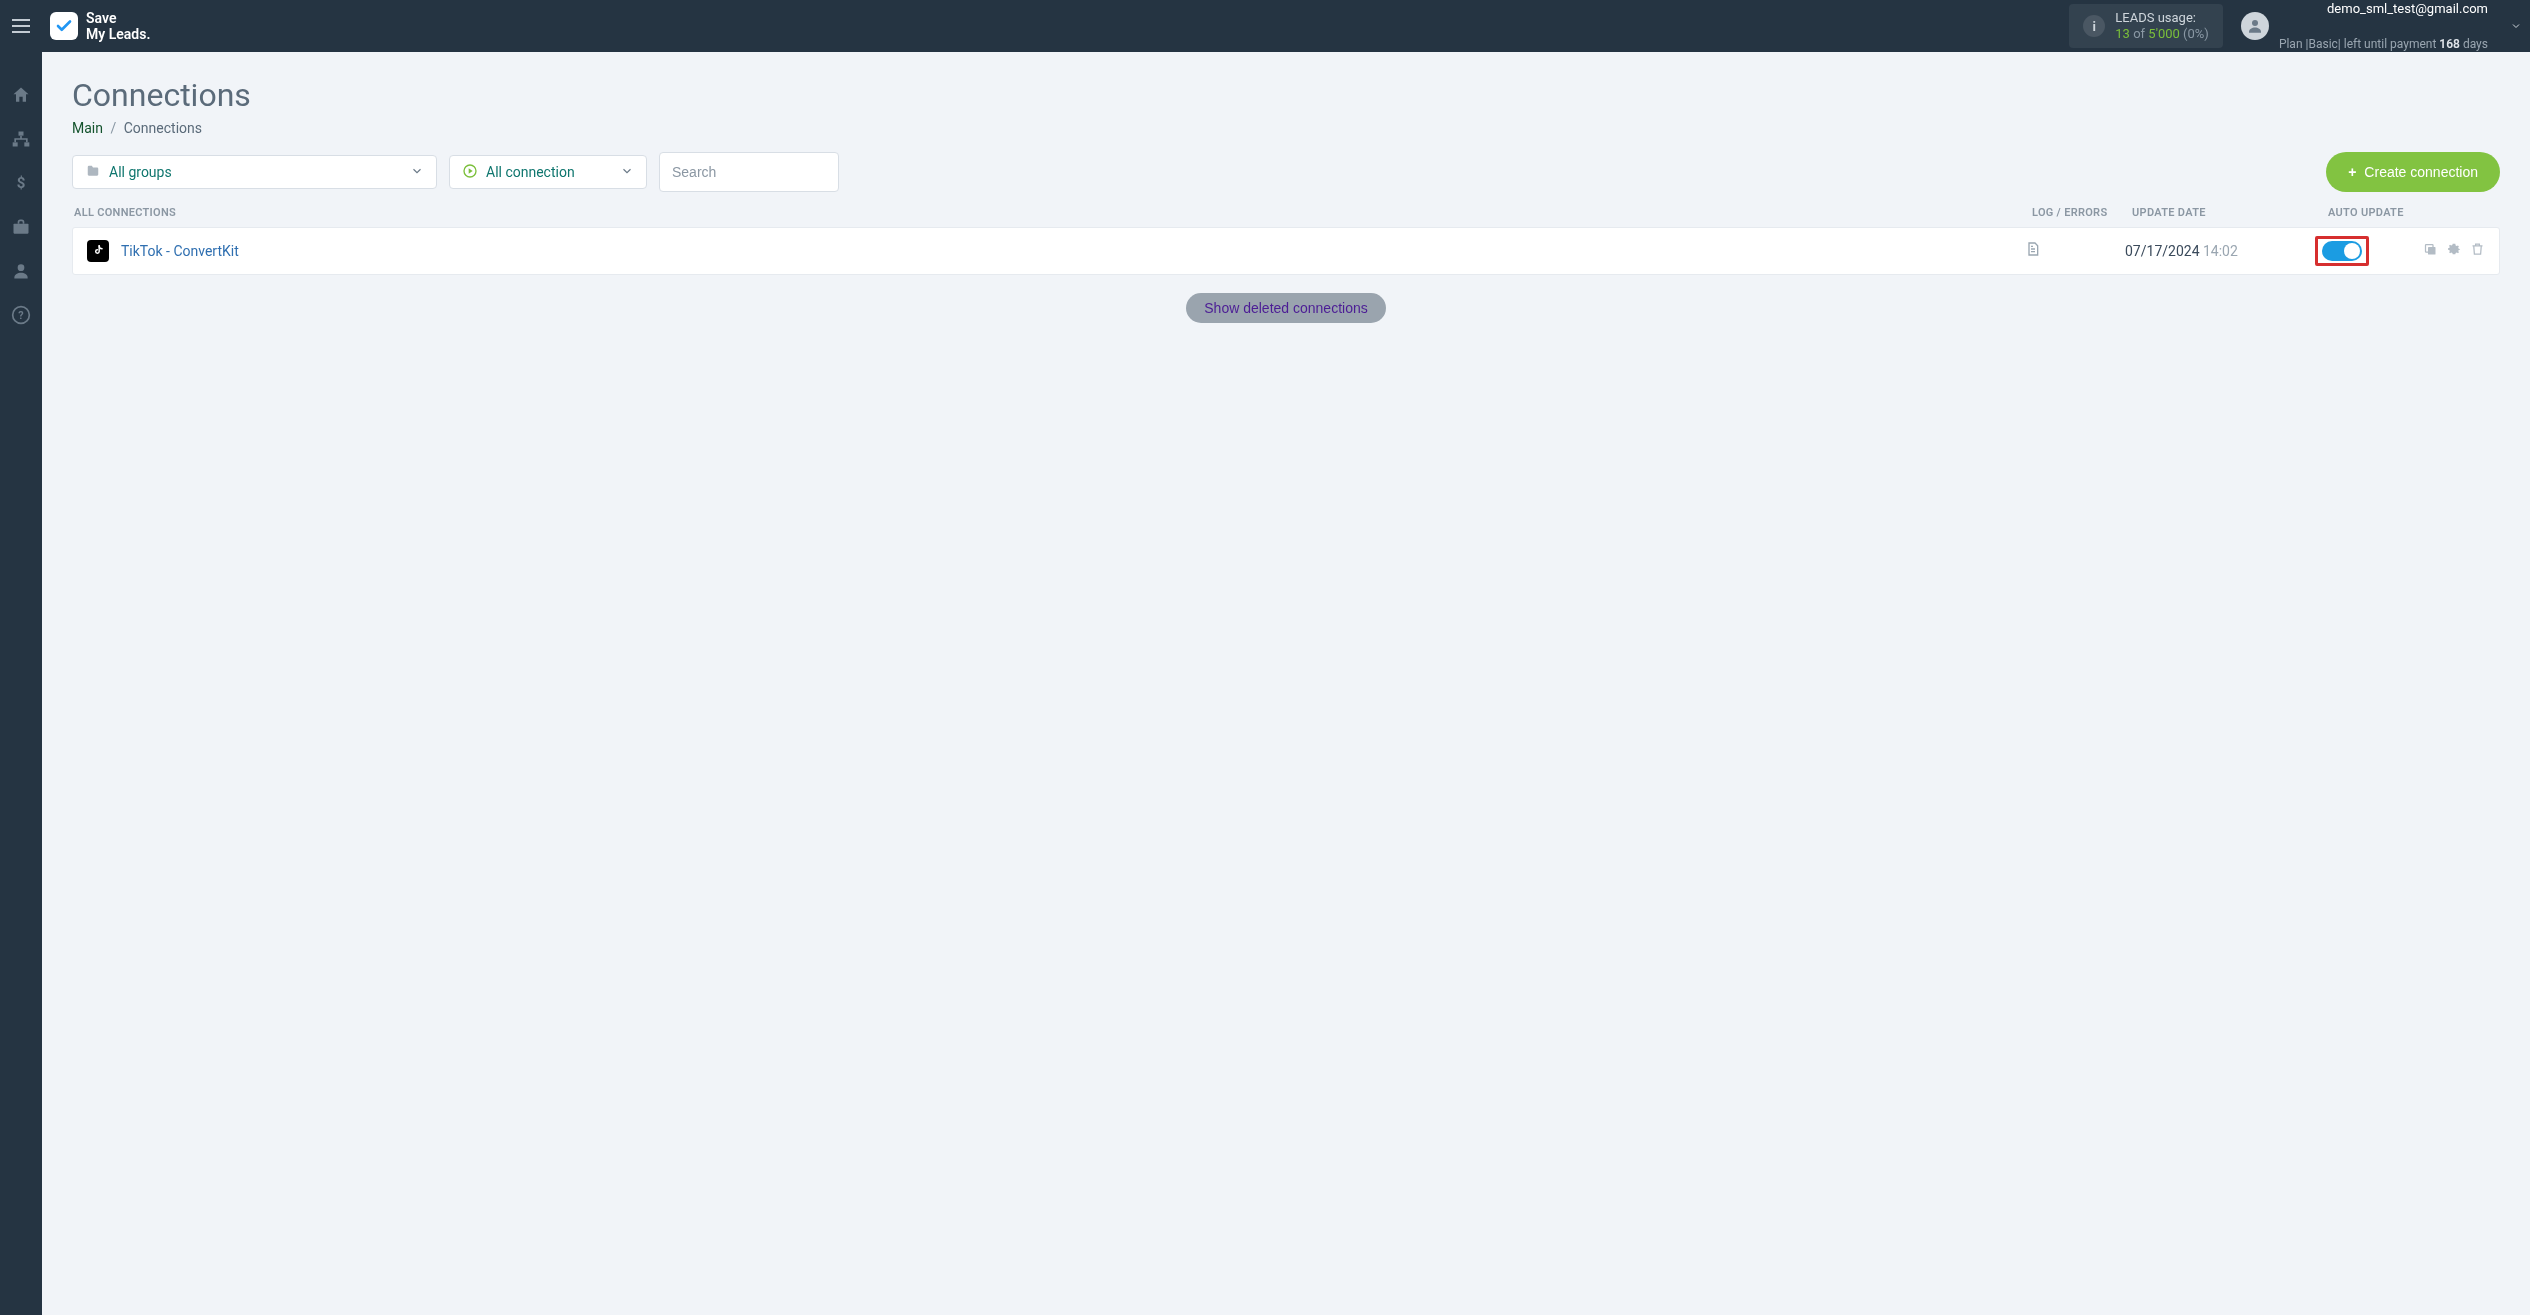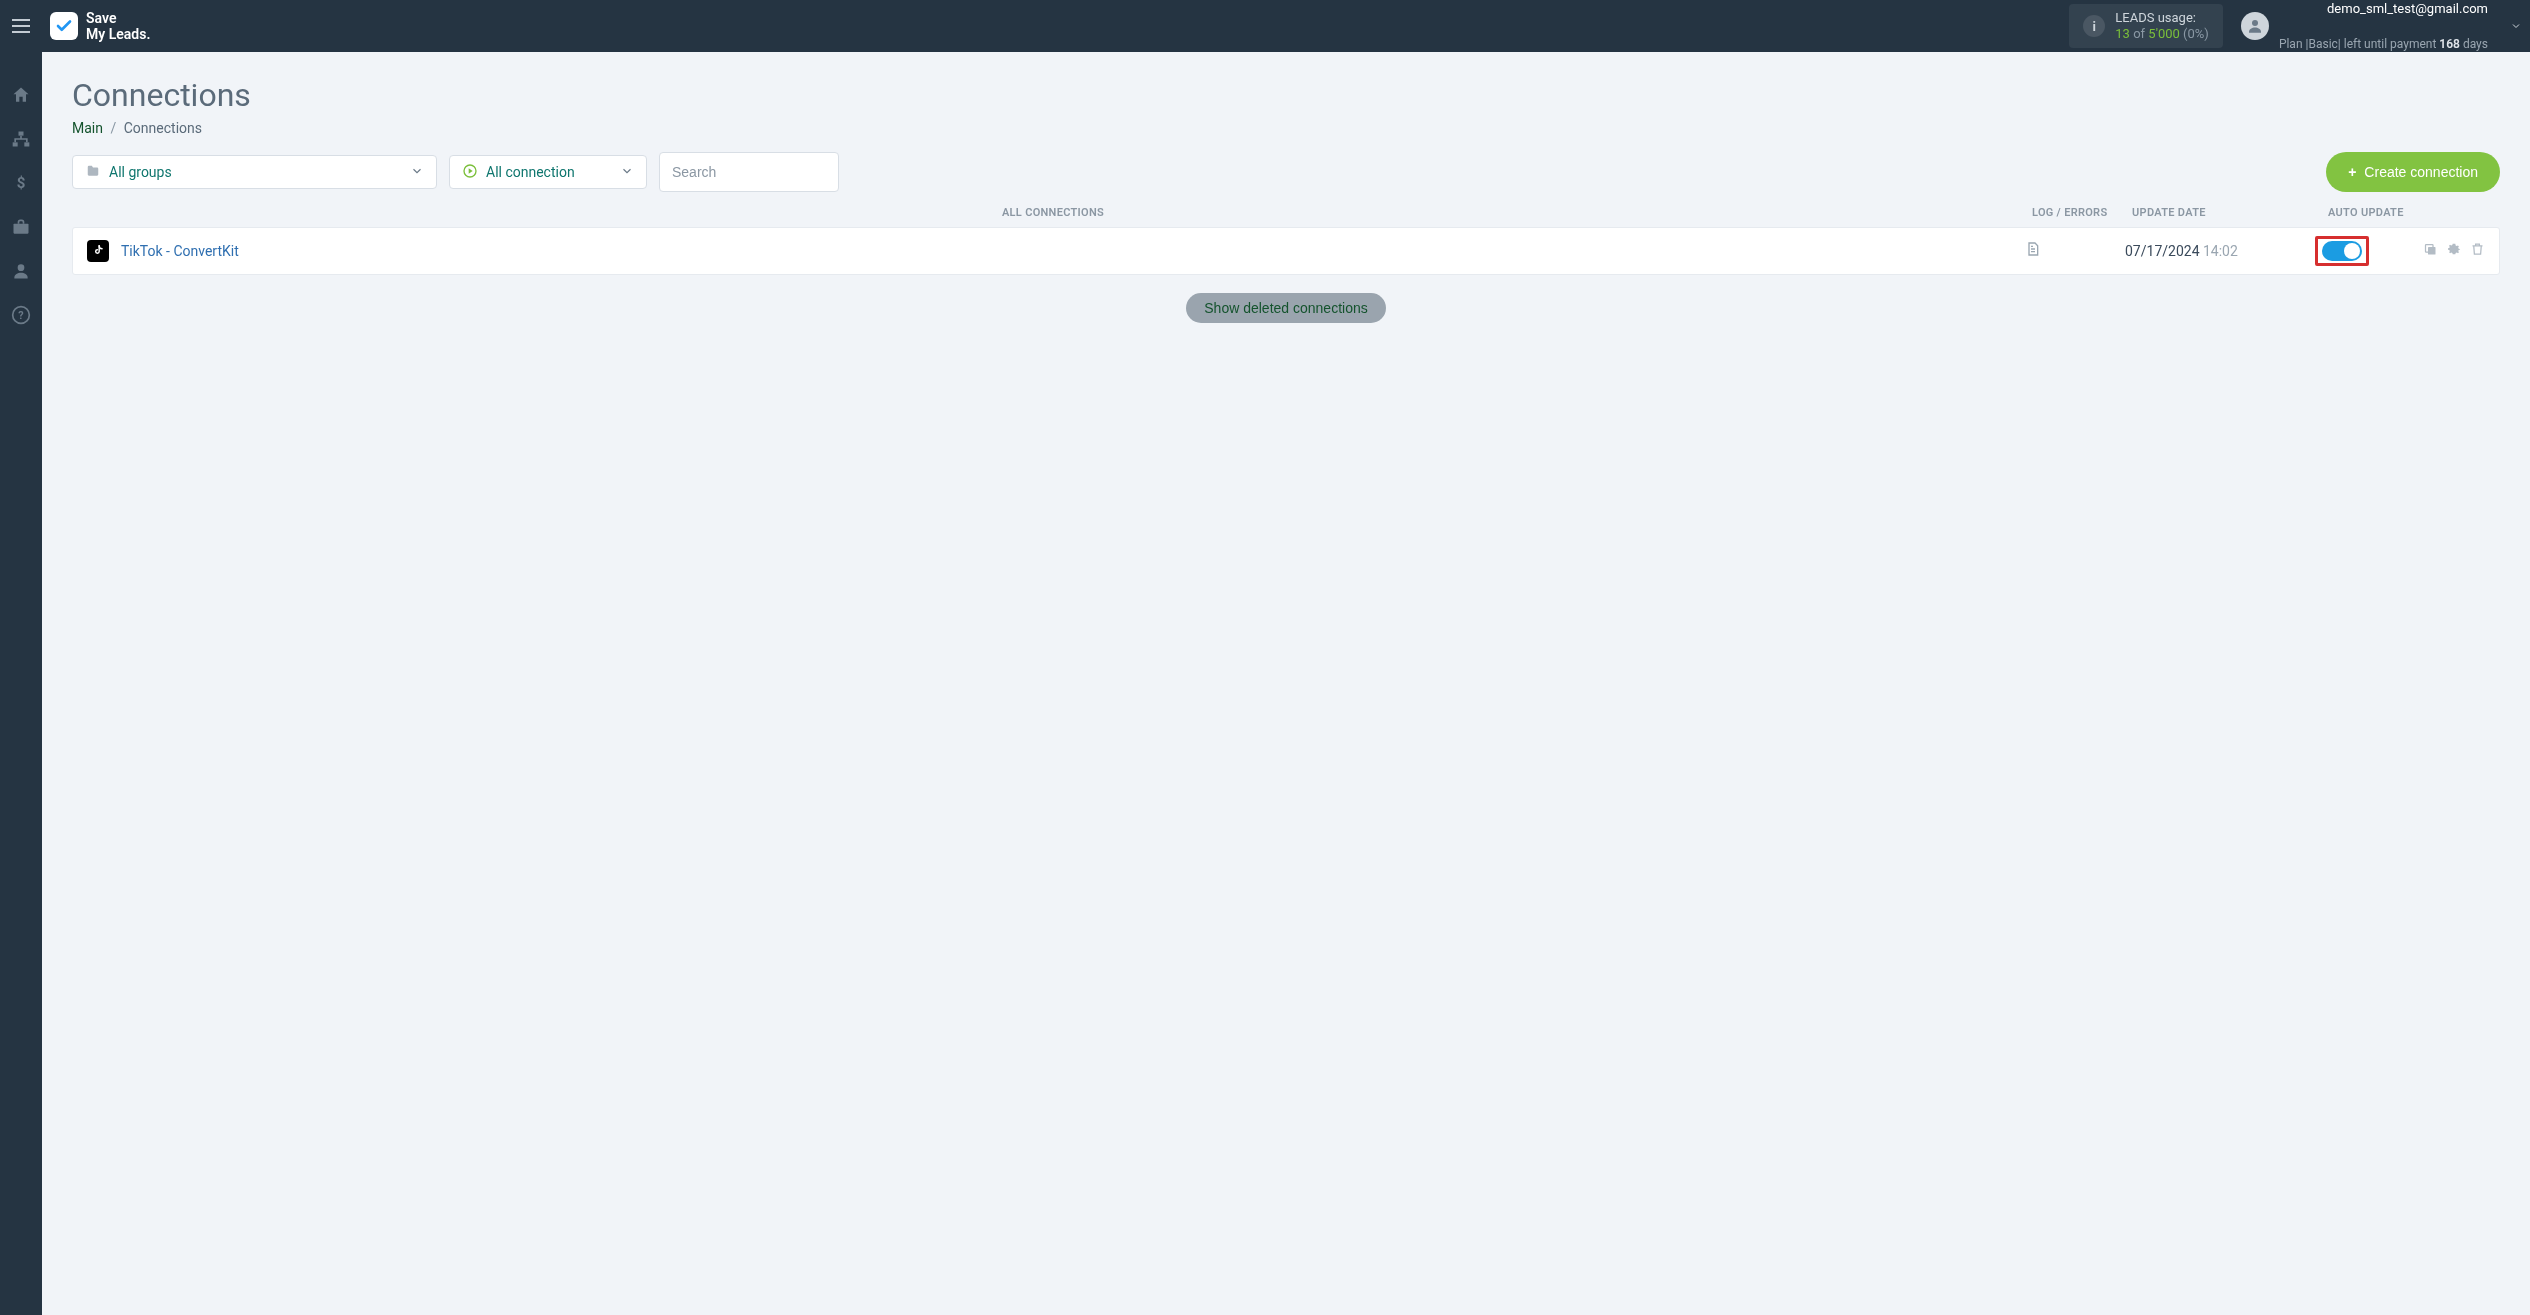--- a/index.html
+++ b/index.html
@@ -44,21 +44,21 @@
 .select-box .folder-icon { color:#aeb7c0; }
 .select-box .play-icon { color:#7bbf3a; }
 .select-box .chev { color:#6b7a88; }
 .search-box { height:40px; width:180px; border:1px solid #d8dee5; border-radius:4px; background:#fff; padding:0 12px; font-size:14px; color:#566575; }
 .search-box::placeholder { color:#8b97a3; }
 .filters .spacer { flex:1; }
 .create-btn { height:40px; background:#82c341; color:#fff; border:none; border-radius:20px; padding:0 22px; font-size:14px; display:flex; align-items:center; gap:8px; cursor:pointer; }
 .create-btn .plus { font-weight:700; }
 
 .table-head { display:flex; font-size:11px; color:#8b97a3; font-weight:600; letter-spacing:0.3px; text-transform:uppercase; padding:0 2px 8px; }
-.table-head .col-name { flex:1;text-align:center; }
+.table-head .col-name { flex:1; }
 .table-head .col-log { width:100px; }
 .table-head .col-date { width:190px; }
 .table-head .col-auto { width:92px;margin-left:6px; }
 .table-head .col-actions { width:78px; }
 
 .conn-row { background:#fff; border:1px solid #e6eaef; border-radius:3px; height:48px; display:flex; align-items:center; padding:0 14px; margin-bottom:18px; }
 .conn-row .col-name { flex:1; display:flex; align-items:center; gap:12px; }
 .conn-row .tt-logo { width:22px; height:22px; background:#000; border-radius:4px; display:flex; align-items:center; justify-content:center; }
 .conn-row .conn-link { color:#2f6fb0; font-size:14px; text-decoration:none; }
 .conn-row .col-log { width:100px; display:flex; align-items:center; color:#9aa6b1; }
@@ -68,21 +68,21 @@
 .conn-row .col-actions { width:78px; display:flex; align-items:center; gap:8px; color:#b3bcc5; justify-content:flex-end; }
 
 .highlight-box { border:3px solid #d62f2f; padding:2px 4px; border-radius:2px; display:inline-flex; }
 .toggle { width:40px; height:20px; border-radius:10px; background:#1b9ce2; position:relative; cursor:pointer; }
 .toggle .knob { width:16px; height:16px; border-radius:50%; background:#fff; position:absolute; top:2px; right:2px; }
 
 .summary { text-align:center; font-size:14px; color:#4a5866; margin-bottom:24px; }
 .summary span { margin:0 10px; }
 .summary .rep-icon { color:#9aa6b1; vertical-align:middle; }
 
-.deleted-btn { display:block; margin:0 auto; background:#9aa4ae; color:#14532d; border:none; border-radius:16px; height:30px; padding:0 18px; font-size:14px; cursor:pointer; }
+.deleted-btn { display:block; margin:0 auto; background:#9aa4ae; color:#4c1d95; border:none; border-radius:16px; height:30px; padding:0 18px; font-size:14px; cursor:pointer; }
 </style>
 </head>
 <body>
 
 <div class="topbar">
   <div class="menu-btn">
     <svg width="18" height="14" viewBox="0 0 18 14">
         <path d="M0 1h18M0 7h18M0 13h18" stroke="currentColor" stroke-width="2"></path>
       </svg>
   </div>

